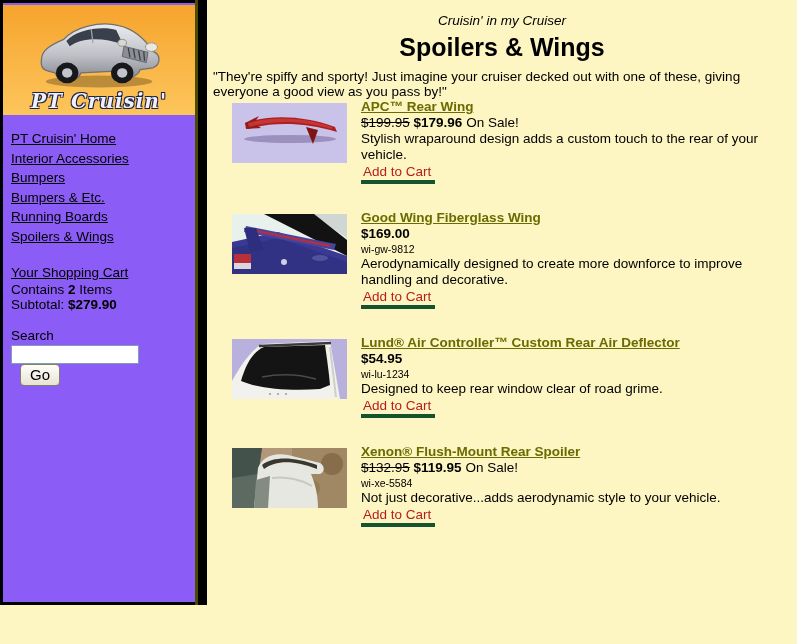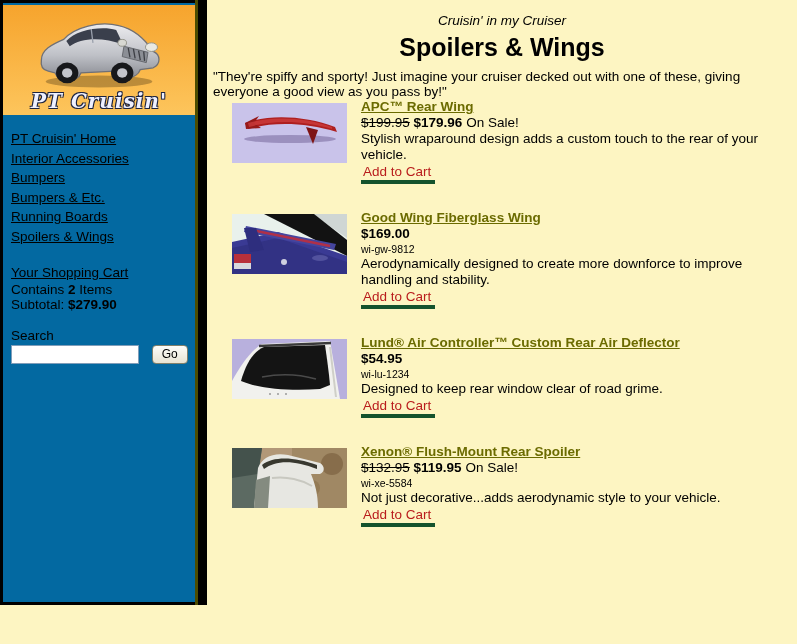--- a/index.html
+++ b/index.html
@@ -5,21 +5,21 @@
   html,body { margin:0; padding:0; }
   body {
     width:797px; height:644px; position:relative; overflow:hidden;
     background:#fdf5c2; color:#000;
     font-family:"Liberation Sans", sans-serif; font-size:13.5px;
   }
 
   
   .sidebar {
     position:absolute; left:0; top:0; width:192px; height:599px;
-    background:#0369a1;
+    background:#8b5cf6;
     border:3px solid #000; border-right:none;
   }
   .divider {
     position:absolute; left:195px; top:0; width:12px; height:605px;
     background:#000; border-left:3px solid #4c4c00; box-sizing:border-box;
   }
   .logo-area { position:relative; height:110px; background:linear-gradient(#f6a42d,#fdc55c); text-align:center; }
   .logo-car { display:block; margin:2px auto 0; }
   .logo-text {
     position:absolute; left:0; right:0; bottom:2px;
@@ -36,21 +36,21 @@
   .search-block { padding:16px 6px 0 8px; }
   .search-label { display:block; margin-bottom:2px; }
   .search-input {
     width:128px; height:19px; box-sizing:border-box;
     border:1px solid #7f9db9; background:#fff; font-family:inherit; font-size:13px; padding:1px 3px;
     vertical-align:middle;
   }
   .go-btn {
     margin-left:9px; vertical-align:middle;
     background:linear-gradient(#fdfdfa,#e8e4d3); border:1px solid #81806b; border-radius:4px;
-    font-family:inherit; font-size:12px; padding:1px 9px 2px; cursor:pointer;
+    font-family:inherit; font-size:15px; padding:1px 9px 2px; cursor:pointer;
   }
 
   
   .main { position:absolute; left:207px; top:0; width:590px; height:559px; }
   .tagline { text-align:center; font-style:italic; margin-top:13px; }
   .page-title { text-align:center; font-weight:bold; font-size:25px; margin-top:5px; }
   .intro { margin:8px 6px 0 6px; line-height:14.5px; }
 
   .products { margin-top:0; }
   .product { display:flex; margin:0 0 26px 25px; }
@@ -164,21 +164,21 @@
           <rect x="2" y="40" width="17" height="9" fill="#b8303a"></rect>
           <rect x="2" y="49" width="17" height="6" fill="#d8d8dc"></rect>
           <circle cx="52" cy="48" r="3" fill="#cfd0e0"></circle>
           <ellipse cx="88" cy="44" rx="8" ry="3" fill="#52529e"></ellipse>
         </svg>
       </div>
       <div class="product-info">
         <div><a class="product-title">Good Wing Fiberglass Wing</a></div>
         <div> <span class="price">$169.00</span> </div>
         <div class="sku">wi-gw-9812</div>
-        <div class="desc">Aerodynamically designed to create more downforce to improve handling and stability.</div>
+        <div class="desc">Aerodynamically designed to create more downforce to improve handling and decorative.</div>
         <a class="add-to-cart">Add to Cart</a>
       </div>
     </div>
 
     <div class="product">
       <div class="product-image">
         <svg width="115" height="60" viewBox="0 0 115 60">
           <rect width="115" height="60" fill="#b8b0dd"></rect>
           <path d="M30,5 L98,2 L108,60 L0,60 L0,42 C8,28 18,12 30,5 Z" fill="#f1f1ee"></path>
           <line x1="27" y1="7" x2="99" y2="4" stroke="#3a3a3a" stroke-width="2.5"></line>

